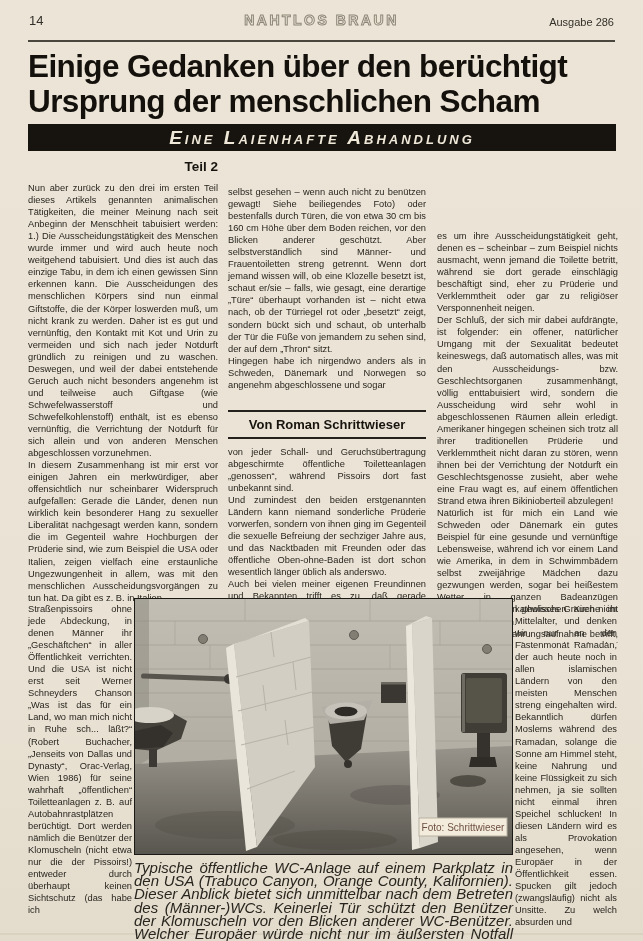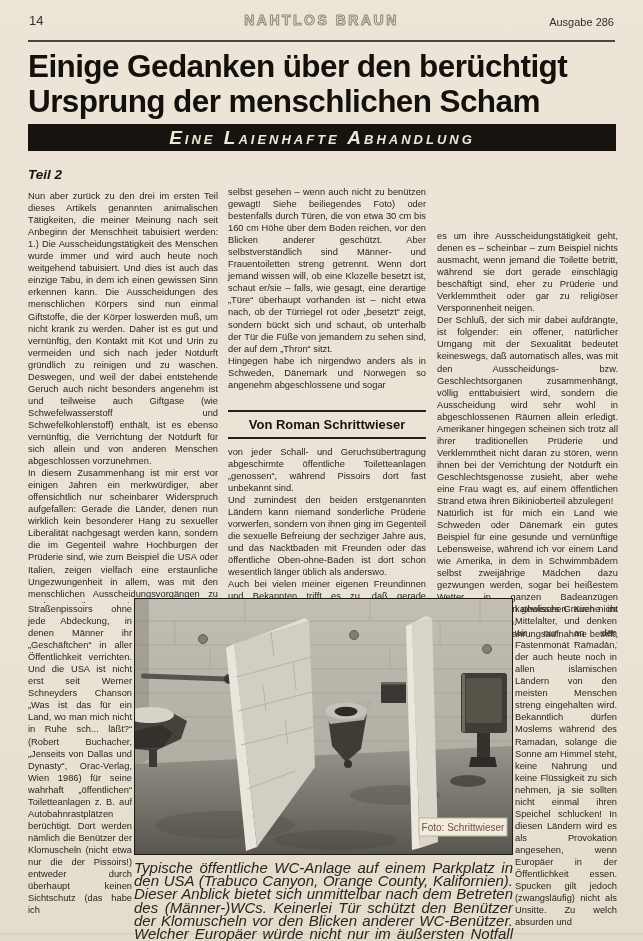--- a/index.html
+++ b/index.html
@@ -40,22 +40,22 @@
     text-align:justify; hyphens:auto; -webkit-hyphens:auto;
     color:#28251f; z-index:1;
   }
   .col p { margin:0; }
   .col-left-top   { left:28px;  top:157px; width:190px; max-height:446px; overflow:hidden; }
   .col-left-narrow{ left:28px;  top:603px; width:104px; }
   .col-mid        { left:228px; top:186px; width:198px; }
   .col-right-top  { left:437px; top:186px; width:181px; max-height:413px; overflow:hidden;margin-top:44px; }
   .col-right-narrow{ left:515px; top:603px; width:102px; }
   .part-heading {
-    text-align:left; font-style:italic; font-weight:bold;
-    font-size:13.5px; margin:12px 0 9px 0; color:#17140f;
+    text-align:right; font-weight:bold;
+    font-size:13.5px; margin:4px 0 9px 0; color:#17140f;
   }
   .byline-box {
     border-top:2px solid #24211c; border-bottom:2px solid #24211c;
     margin:19px 0 7px 0; padding:5px 2px; text-align:center;
     font-weight:bold; font-size:13px; line-height:15px; color:#17140f;
   }
   
   .photo-figure {
     position:absolute; left:134px; top:598px; width:377px; height:255px;
     border:1px solid #1b1916; background:#b7b3aa; z-index:4;

